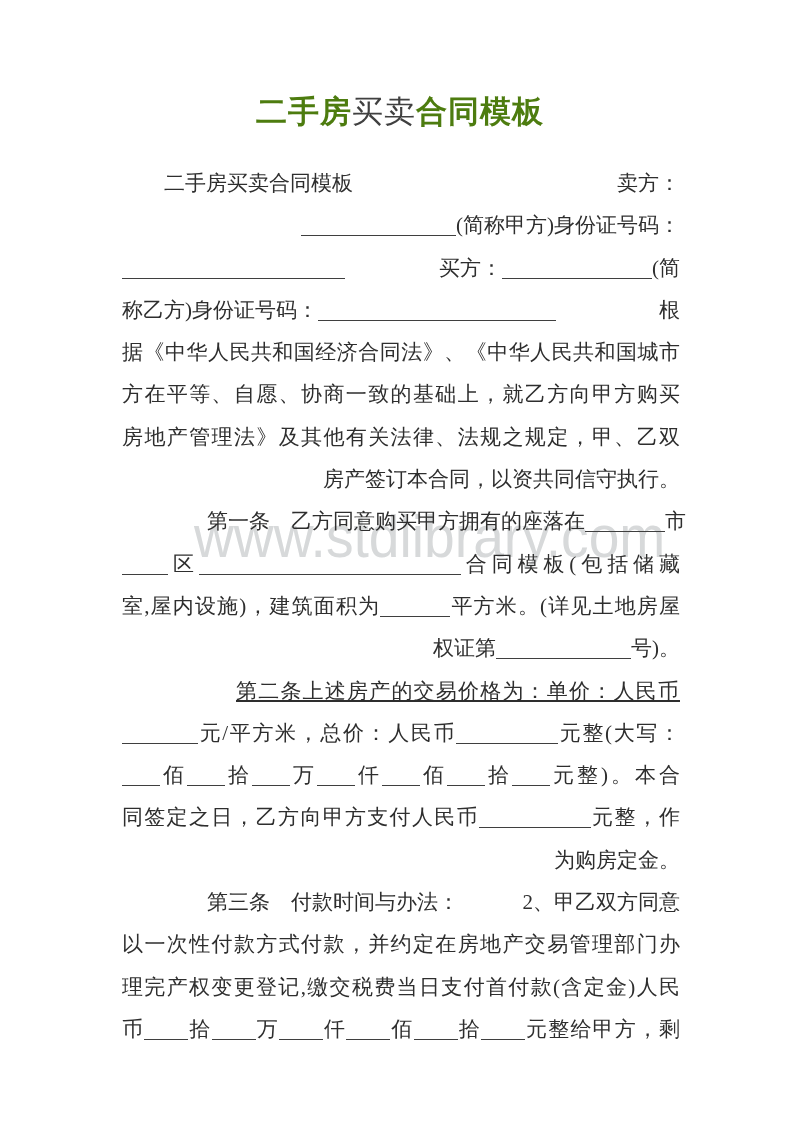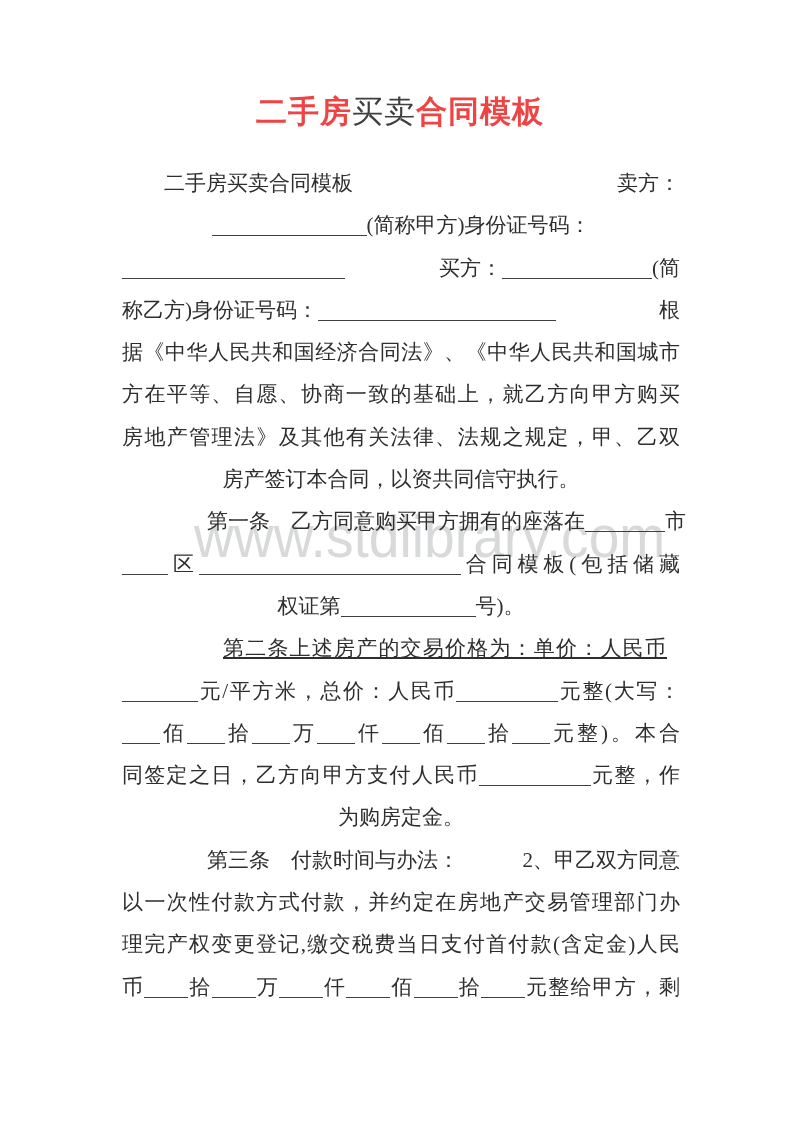--- a/index.html
+++ b/index.html
@@ -12,21 +12,21 @@
     color:#2e2e2e;
   }
   .doc-title{
     position:absolute;top:90px;left:0;right:0;
     text-align:center;
     font-size:31px;line-height:44px;
     letter-spacing:1px;
     z-index:2;
     white-space:nowrap;
   }
-  .doc-title .tb{font-family:"Liberation Sans","DejaVu Sans",sans-serif;font-weight:800;color:#ef4444;}
+  .doc-title .tb{font-family:"Liberation Sans","DejaVu Sans",sans-serif;font-weight:800;color:#4d7c0f;}
   .doc-title .tl{font-family:"Liberation Serif","DejaVu Serif",serif;font-weight:400;color:#404040;}
   .watermark{
     position:absolute;top:502px;left:194px;
     font-family:"Liberation Sans","DejaVu Sans",sans-serif;
     font-size:60px;font-weight:400;
     letter-spacing:0px;
     transform:scaleX(0.92);transform-origin:left top;
     white-space:nowrap;
     z-index:1;
     user-select:none;
@@ -35,21 +35,21 @@
     position:absolute;top:162px;left:122px;width:558px;
     z-index:2;
     font-size:21px;
   }
   .line{
     height:42.3px;line-height:42.3px;
     white-space:nowrap;
     overflow:visible;
   }
   .line.just{text-align:justify;text-align-last:justify;}
-  .line.left{text-align:center;}
+  .line.left{text-align:right;}
   .line.split{display:flex;justify-content:space-between;align-items:baseline;}
   .grp{display:inline-block;white-space:nowrap;}
   .blank{
     display:inline-block;
     height:0;
     border-bottom:1.5px solid #3f3f3f;
     vertical-align:-4px;
   }
   .txt{color:#2e2e2e;}
 </style>
@@ -72,20 +72,21 @@
       <div class="line split">
         <span class="grp"><span class="txt">称乙方)身份证号码：</span><span class="blank" style="width: 238px;"></span></span>
         <span class="grp"><span class="txt">根</span></span>
       </div>
       <div class="line just"><span class="txt">据《中华人民共和国经济合同法》、《中华人民共和国城市</span></div>
       <div class="line just"><span class="txt">方在平等、自愿、协商一致的基础上，就乙方向甲方购买</span></div>
       <div class="line just"><span class="txt">房地产管理法》及其他有关法律、法规之规定，甲、乙双</span></div>
       <div class="line left"><span class="txt">房产签订本合同，以资共同信守执行。</span></div>
       <div class="line just" style="padding-left: 85px;"><span class="txt">第一条　乙方同意购买甲方拥有的座落在</span><span class="blank" style="width: 80px;"></span><span class="txt">市</span></div>
       <div class="line just"><span class="blank" style="width: 46px;"></span><span class="txt">区</span><span class="blank" style="width: 262px;"></span><span class="txt">合同模板(包括储藏</span></div>
+      <div class="line just"><span class="txt">室,屋内设施)，建筑面积为</span><span class="blank" style="width: 70px;"></span><span class="txt">平方米。(详见土地房屋</span></div>
       <div class="line left"><span class="txt">权证第</span><span class="blank" style="width: 135px;"></span><span class="txt">号)。</span></div>
       <div class="line left" style="padding-left: 88px; letter-spacing: 1.2px; text-decoration: underline;"><span class="txt">第二条上述房产的交易价格为：单价：人民币</span></div>
       <div class="line just"><span class="blank" style="width: 76px;"></span><span class="txt">元/平方米，总价：人民币</span><span class="blank" style="width: 102px;"></span><span class="txt">元整(大写：</span></div>
       <div class="line just"><span class="blank" style="width: 38px;"></span><span class="txt">佰</span><span class="blank" style="width: 38px;"></span><span class="txt">拾</span><span class="blank" style="width: 38px;"></span><span class="txt">万</span><span class="blank" style="width: 38px;"></span><span class="txt">仟</span><span class="blank" style="width: 38px;"></span><span class="txt">佰</span><span class="blank" style="width: 38px;"></span><span class="txt">拾</span><span class="blank" style="width: 38px;"></span><span class="txt">元整)。本合</span></div>
       <div class="line just"><span class="txt">同签定之日，乙方向甲方支付人民币</span><span class="blank" style="width: 112px;"></span><span class="txt">元整，作</span></div>
       <div class="line left"><span class="txt">为购房定金。</span></div>
       <div class="line split" style="padding-left: 85px;">
         <span class="grp"><span class="txt">第三条　付款时间与办法：</span></span>
         <span class="grp"><span class="txt">2、甲乙双方同意</span></span>
       </div>

